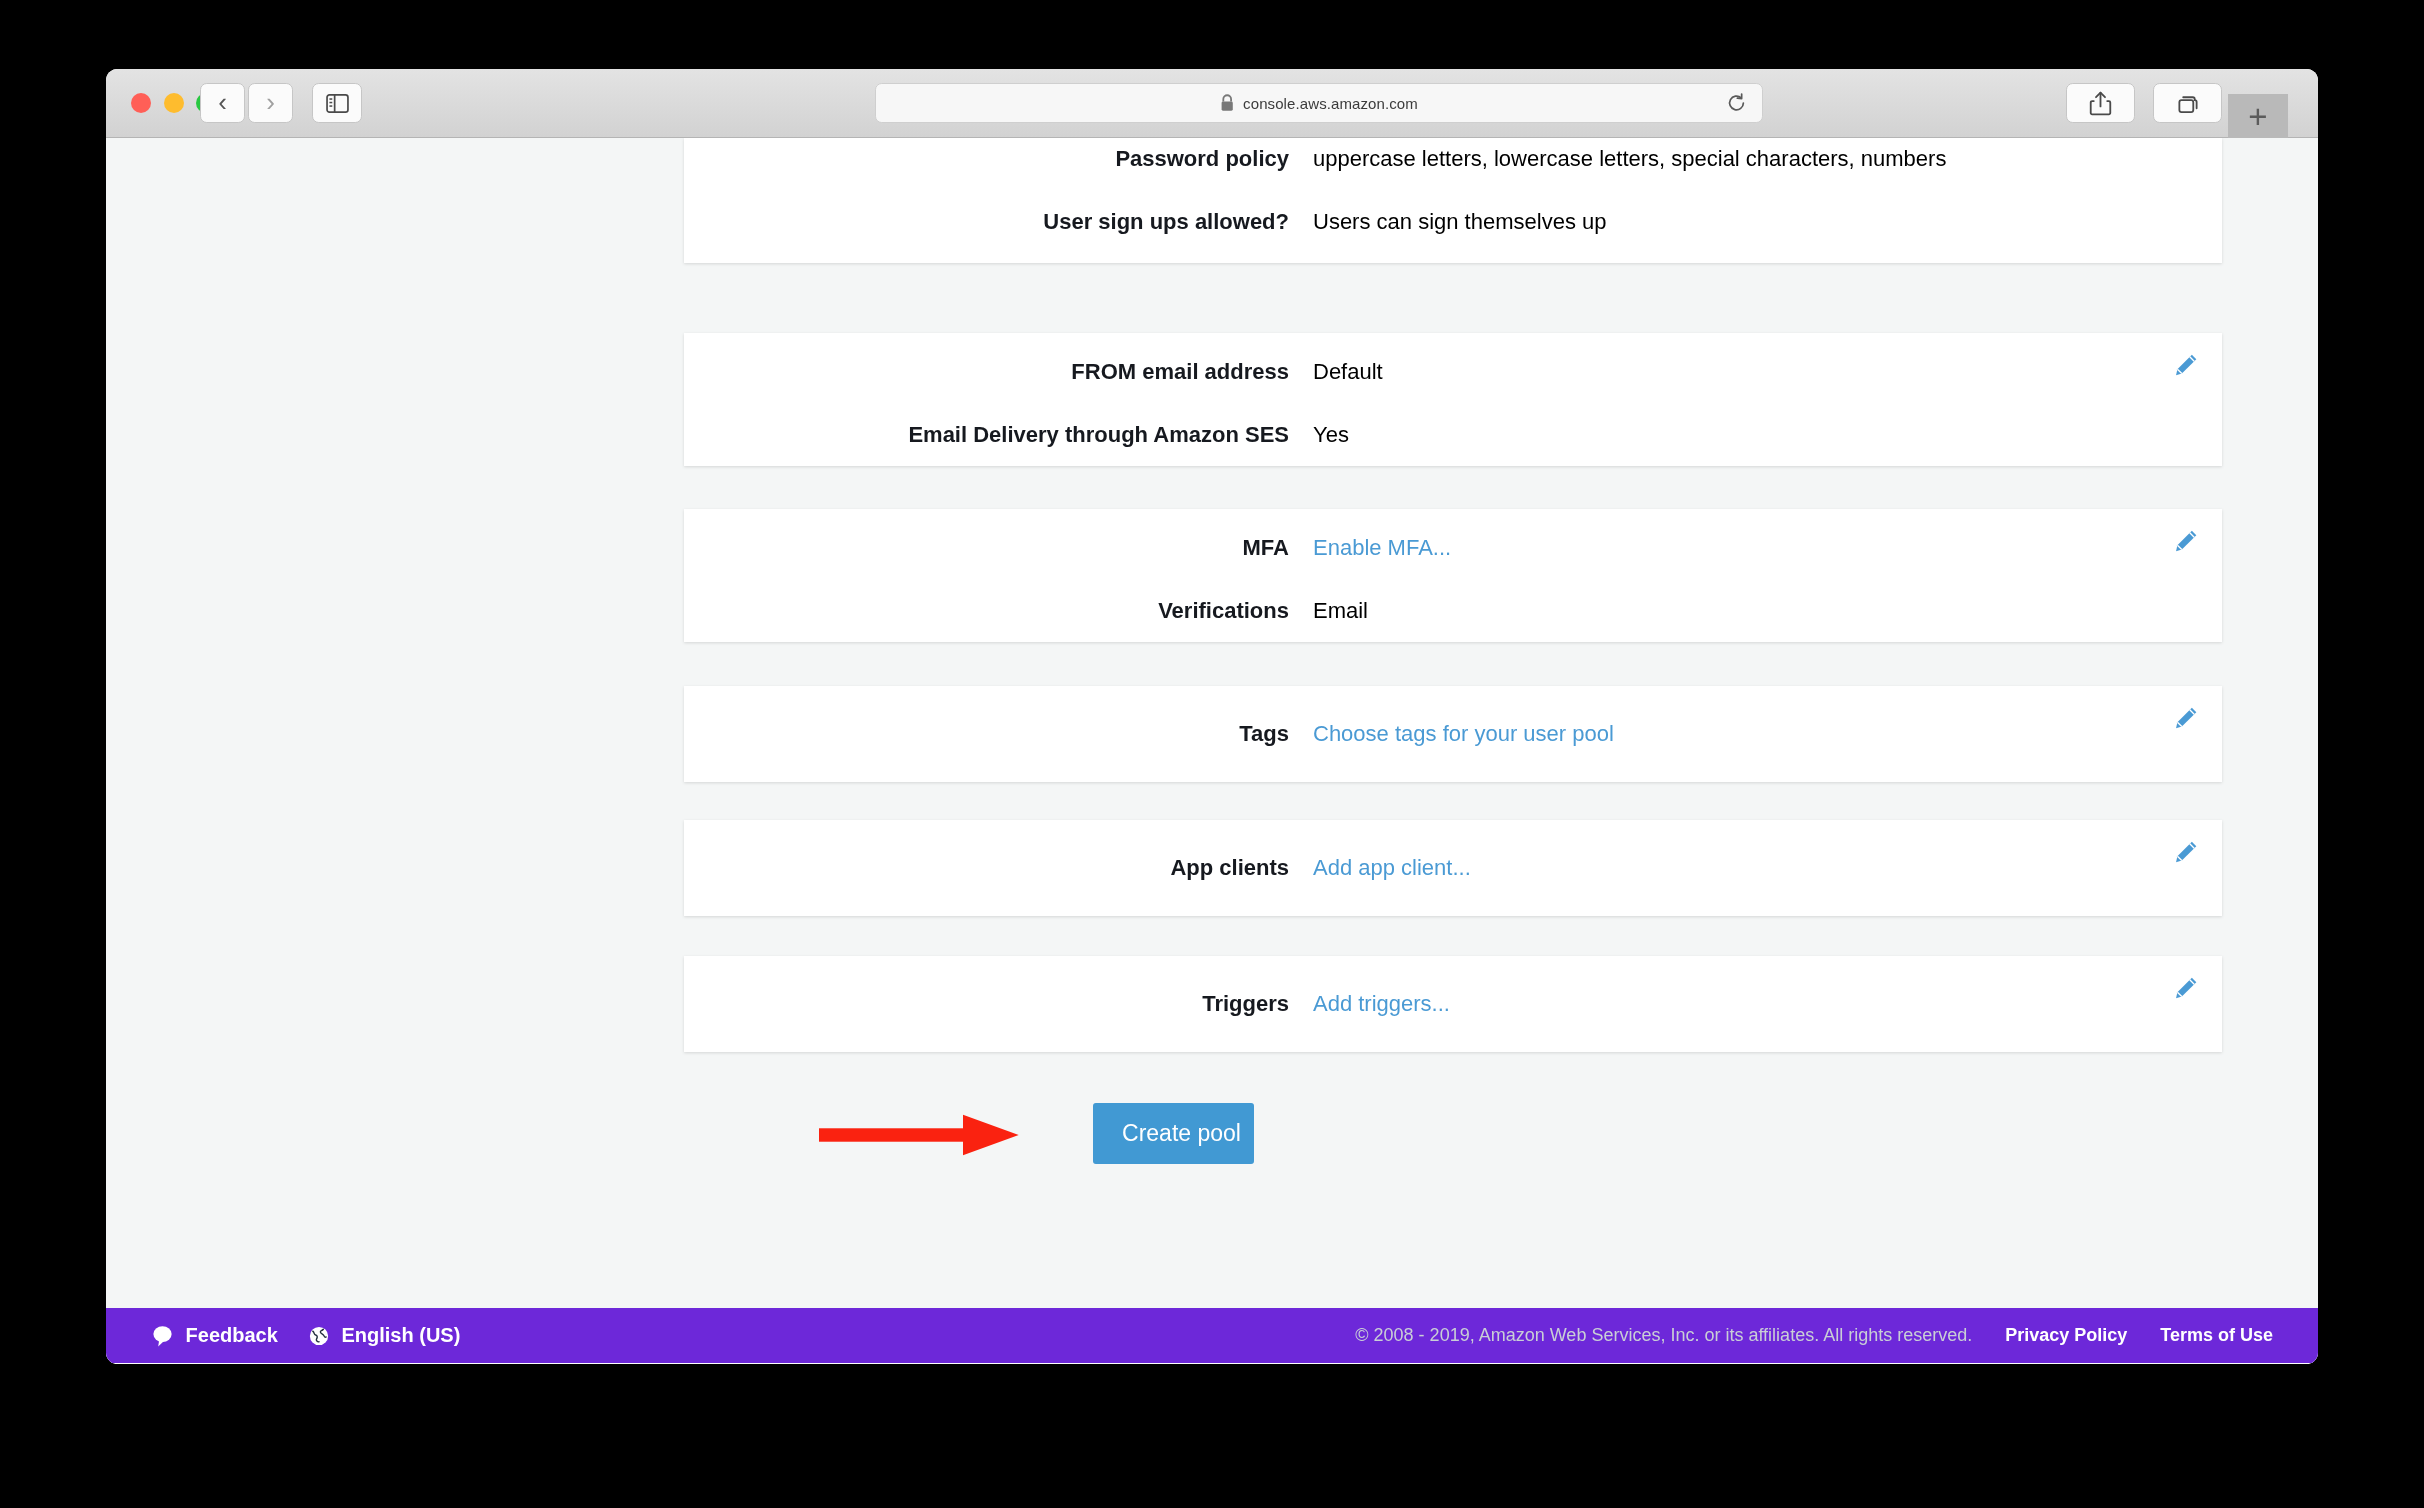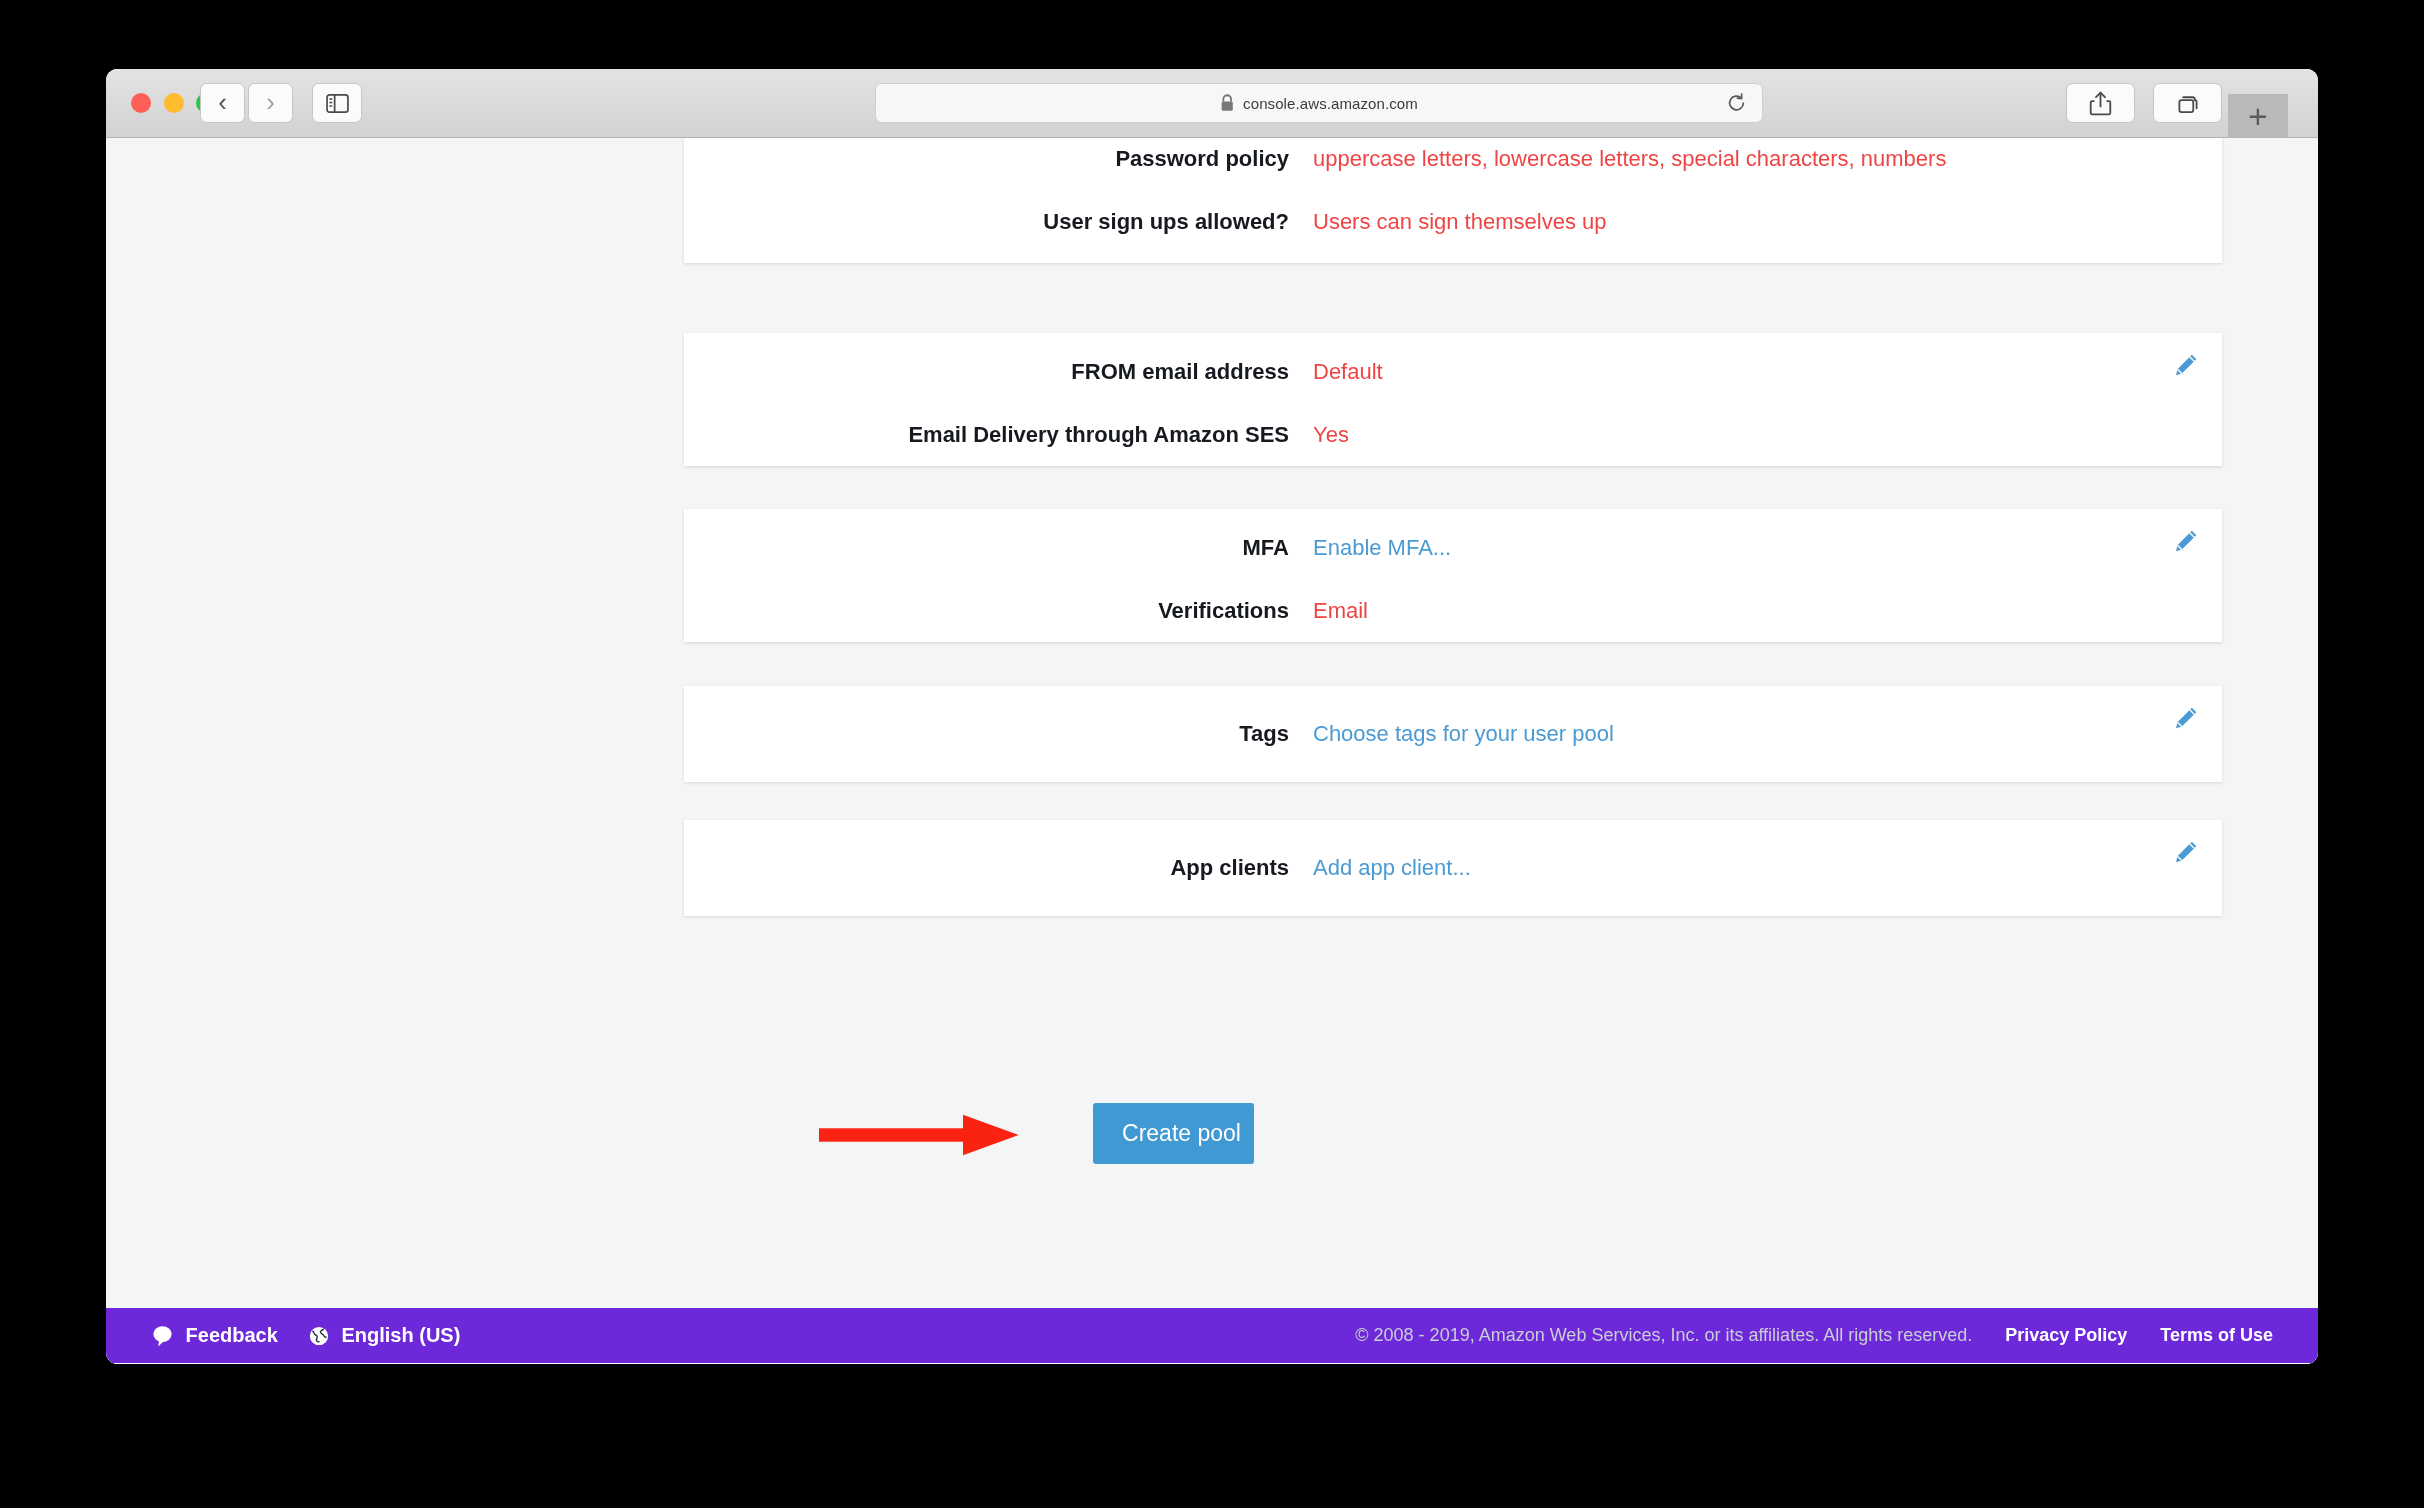--- a/index.html
+++ b/index.html
@@ -151,21 +151,21 @@
     text-align: right;
     font-size: 22px;
     font-weight: bold;
     color: #16191f;
     white-space: nowrap;
   }
 
   .row-value {
     margin-left: 24px;
     font-size: 22px;
-    color: #ef4444;
+    color: #000000;
     white-space: nowrap;
   }
   .row-value.link { color: #4a9ad4; cursor: pointer; }
 
   .pencil {
     position: absolute;
     right: 23px;
     top: 19px;
     width: 27px;
     height: 27px;
@@ -395,20 +395,31 @@
           <div class="row">
             <div class="row-label">App clients</div>
             <div class="row-value link">Add app client...</div>
           </div>
           <svg class="pencil" viewBox="0 0 28 28">
             <path d="M20.6 2.8 L25.2 7.4 L10.2 22.4 L4.2 24.2 L5.6 17.8 Z" fill="#4a9ad4"></path>
             <path d="M5.6 17.8 L10.2 22.4" stroke="#ffffff" stroke-width="1.4"></path>
             <path d="M18.4 5.0 L23.0 9.6" stroke="#ffffff" stroke-width="1.4"></path>
           </svg>
         </div>
+        <div class="card" id="card-triggers">
+          <div class="row">
+            <div class="row-label">Triggers</div>
+            <div class="row-value link">Add triggers...</div>
+          </div>
+          <svg class="pencil" viewBox="0 0 28 28">
+            <path d="M20.6 2.8 L25.2 7.4 L10.2 22.4 L4.2 24.2 L5.6 17.8 Z" fill="#4a9ad4"></path>
+            <path d="M5.6 17.8 L10.2 22.4" stroke="#ffffff" stroke-width="1.4"></path>
+            <path d="M18.4 5.0 L23.0 9.6" stroke="#ffffff" stroke-width="1.4"></path>
+          </svg>
+        </div>
       </div>
 
     <button id="create-pool-button">Create pool</button>
 
     <svg id="callout-arrow" viewBox="0 0 250 50">
       <rect x="0" y="18" width="163" height="14" fill="#fa2210"></rect>
       <path d="M150 4 L208 25 L150 46 Z" fill="#fa2210"></path>
     </svg>
 
     <div id="footer">

